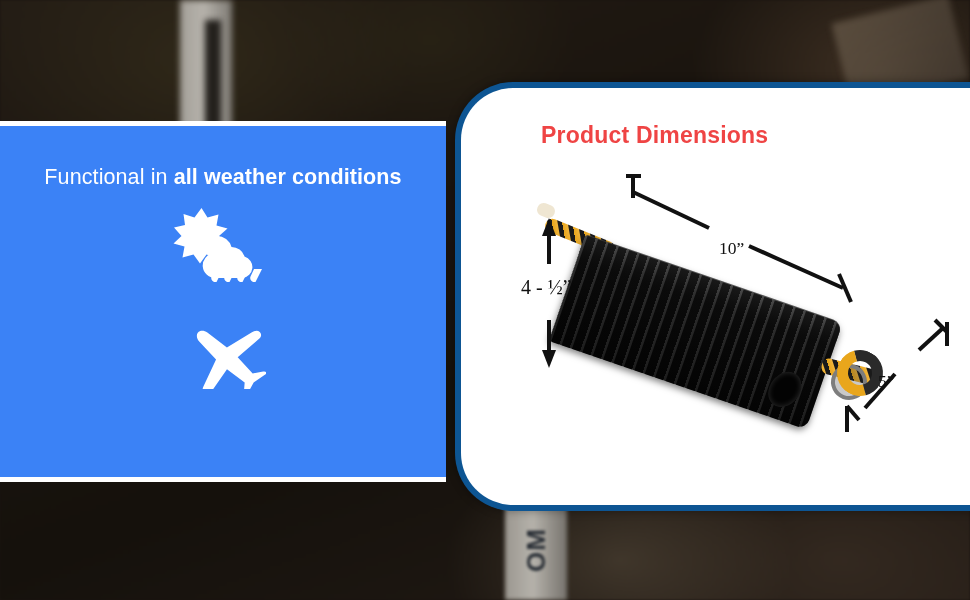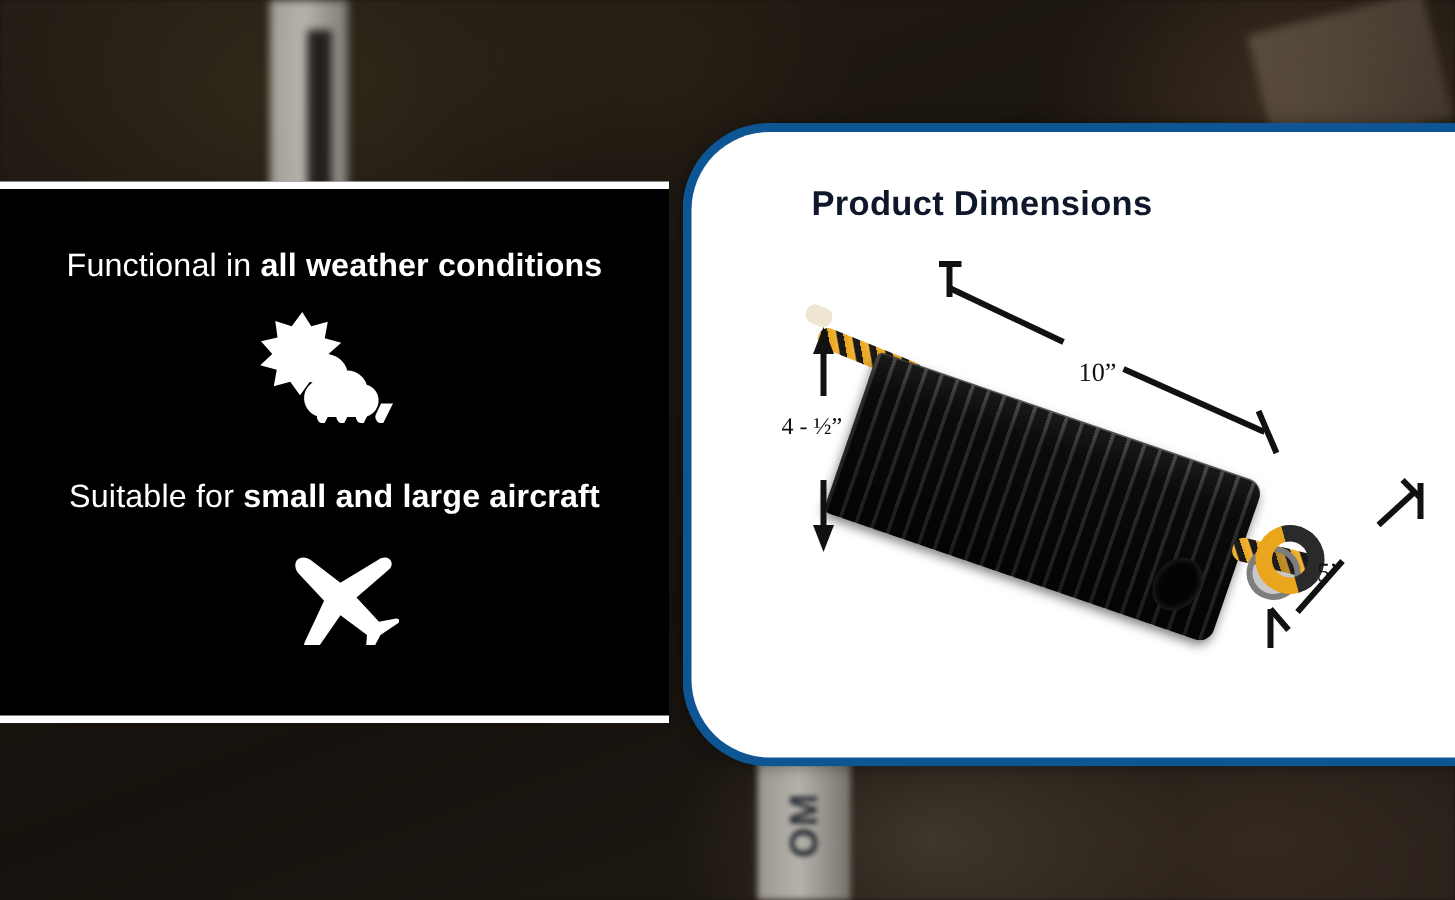--- a/index.html
+++ b/index.html
@@ -46,21 +46,21 @@
   }
   #bg-sign-right {
     position:absolute; left:840px; top:8px; width:120px; height:86px;
     background:linear-gradient(130deg,#6b5d4c,#4a4036);
     transform:rotate(-14deg); filter:blur(3px); opacity:.7;
   }
 
   
   #blue-panel {
     position:absolute; left:0; top:121px; width:446px; height:361px;
-    background:#000000;
+    background:#3b82f6;
     border-top:5px solid #ffffff;
     border-bottom:5px solid #ffffff;
     z-index:3;
   }
   .feature-block { text-align:center; }
   .feature-text {
     color:#ffffff;
     font-size:21.5px;
     letter-spacing:.1px;
     white-space:nowrap;
@@ -76,33 +76,33 @@
     background:#ffffff;
     border:6px solid #0d5593;
     border-top-left-radius:58px;
     border-bottom-left-radius:58px;
     border-right:none;
     z-index:4;
     box-shadow:0 0 10px rgba(0,0,0,.35);
   }
   #panel-title {
     position:absolute; left:80px; top:34px;
-    font-size:23px; font-weight:bold; color:#0f172a;
+    font-size:23px; font-weight:bold; color:#ef4444;
     letter-spacing:.2px;
   }
 
   
   #dim-stage { position:absolute; inset:0; }
   .dim-label {
     position:absolute;
     font-size:17.5px; color:#111; font-family:"Liberation Serif", serif;
     white-space:nowrap;
   }
   #lbl-10  { left:258px; top:128px;margin-top:22px; }
-  #lbl-45  { left:60px;  top:188px; font-size:16px; }
+  #lbl-45  { left:60px;  top:188px; font-size:20px; }
   #lbl-5   { left:417px; top:283px; }
 
   
   #chock {
     position:absolute; left:76px; top:116px; width:340px; height:200px;
   }
   .chock-body {
     position:absolute; left:30px; top:28px;
     width:272px; height:112px;
     background:linear-gradient(180deg,#2e2e2e 0%, #181818 22%, #101010 55%, #080808 100%);
@@ -184,23 +184,20 @@
           <path d="M44 63 l8 0 l-6.5 13 a4.2 4.2 0 0 1 -5 -5.5 Z"></path>
           <path d="M57 63 l8 0 l-6.5 13 a4.2 4.2 0 0 1 -5 -5.5 Z"></path>
           <path d="M70 63 l8 0 l-6.5 13 a4.2 4.2 0 0 1 -5 -5.5 Z"></path>
           <path d="M83 63 l8 0 l-6.5 13 a4.2 4.2 0 0 1 -5 -5.5 Z"></path>
         </g>
       </svg>
     </div>
   </div>
 
   <div class="feature-block" id="feature-2">
-    <div class="feature-text">
-      <span>Suitable for </span><b>small and large aircraft</b>
-    </div>
     <div class="icon-wrap">
       <svg width="86" height="70" viewBox="0 0 86 70">
         <path fill="#ffffff" d="M42 2 c3.5 0 6 3 6.5 7 l2 24.5 l28 8.5 c3.5 1 5.5 3 5.5 5.5 c0 2.6 -2.2 4.6 -5.6 4.2 l-28 -3.6 l-2 22 l8.5 6.5 c1.2 .9 1.6 1.8 1.5 2.6 c-.1 .9 -.9 1.3 -2 1 l-14 -3.4 l-14 3.4 c-1.1 .3 -1.9 -.1 -2 -1 c-.1 -.8 .3 -1.7 1.5 -2.6 l8.5 -6.5 l-2 -22 l-28 3.6 c-3.4 .4 -5.6 -1.6 -5.6 -4.2 c0 -2.5 2 -4.5 5.5 -5.5 l28 -8.5 l2 -24.5 c.5 -4 3 -7 6.5 -7 Z" transform="rotate(-48 43 35)"></path>
       </svg>
     </div>
   </div>
 </div>
 
 <div id="white-panel">
 

